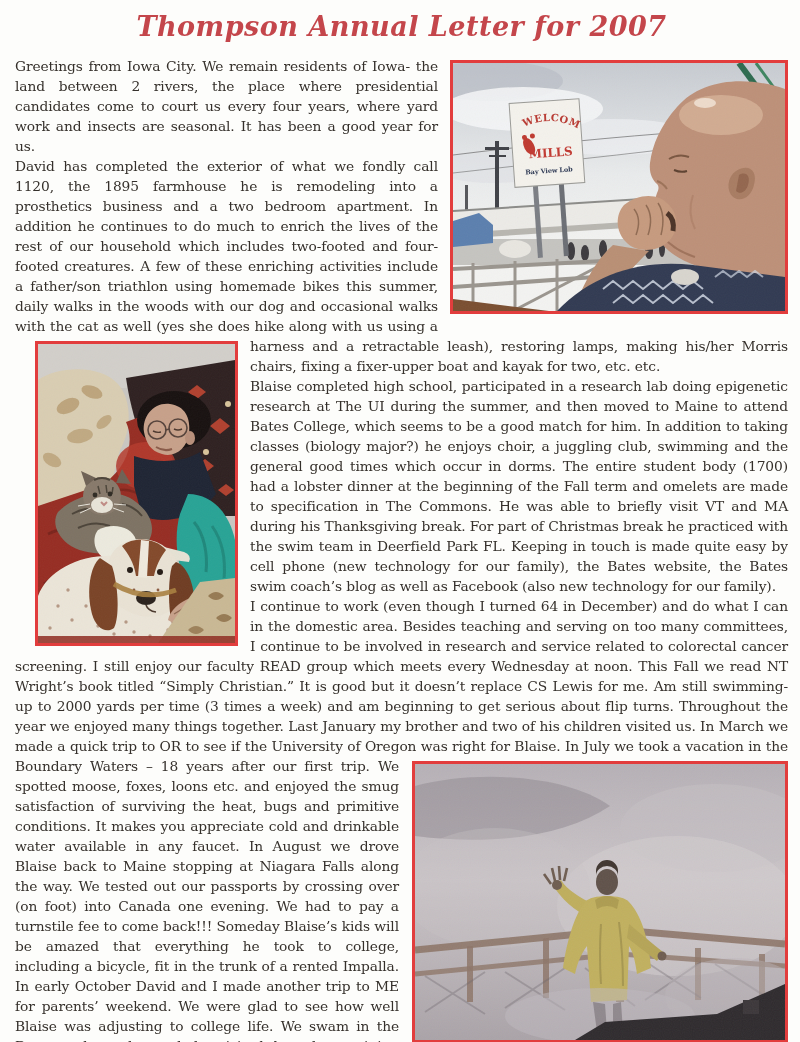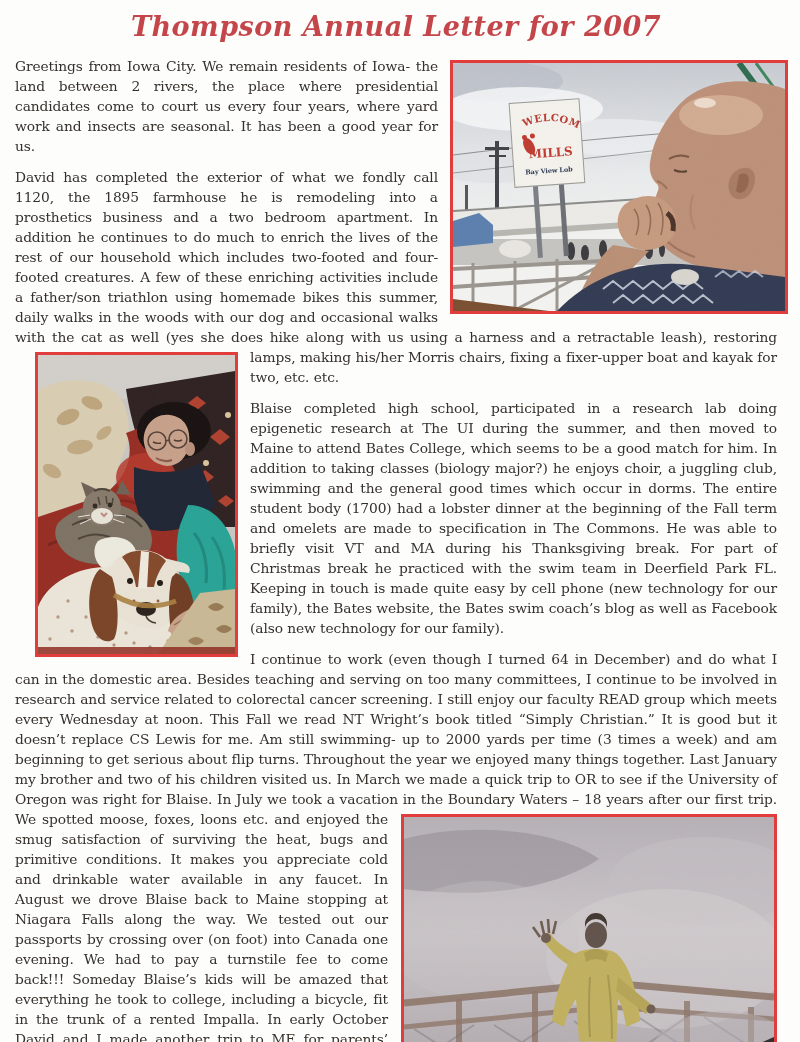--- a/index.html
+++ b/index.html
@@ -1,32 +1,32 @@
 <!DOCTYPE html>
 <html><head>
 <meta charset="utf-8">
 <style>
   html,body { margin:0; padding:0; background:#ffffff; }
   .page {
     position:relative; width:800px; height:1042px; overflow:hidden;
-    box-sizing:border-box; padding:8px 12px 0 4px;
+    box-sizing:border-box; padding:8px 12px 0 15px;
     background:#fdfdfb;
     font-family:"DejaVu Serif","Liberation Serif",serif;
   }
   .title {
     margin:2px 0 12px; text-align:center;
     font-size:27px; line-height:34px; font-style:italic; font-weight:600;
     color:#c4464b; letter-spacing:0.5px;
     font-family:"DejaVu Serif","Liberation Serif",serif;
   }
   .content {
     font-size:13.8px; line-height:20px; letter-spacing:-0.1px;
     color:#35302b; text-align:justify;
   }
-  .para { margin:11px; }
+  .para { margin:0; }
   .photo {
     border:3px solid #e23d3d; background:#d8d8d4; display:block; overflow:hidden;
   }
   .photo svg { display:block; width:100%; height:100%; }
   .photo-fair  { float:right; width:332px; height:248px; margin:4px 0 8px 12px; }
   .photo-couch { float:left;  width:197px; height:299px; margin:5px 12px 6px 20px; }
   .photo-falls { float:right; width:370px; height:276px; margin:5px 0 8px 13px; }
 </style>
 </head>
 <body>

